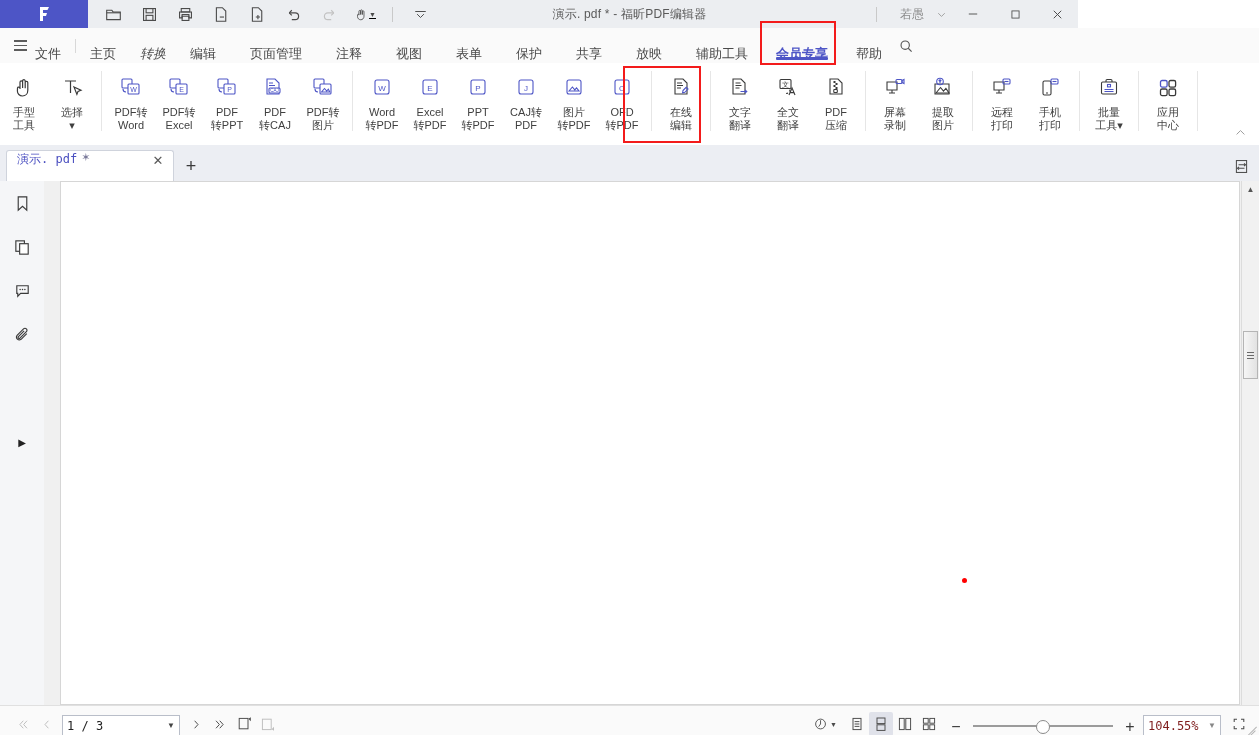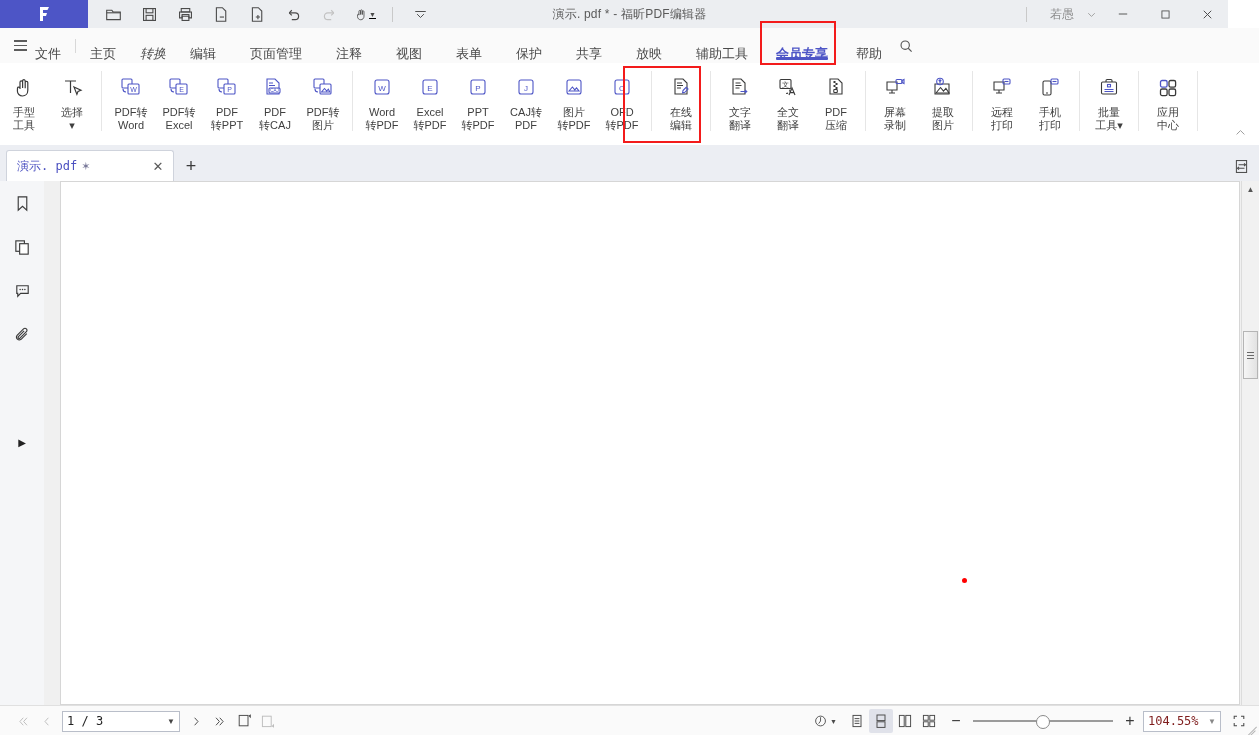--- a/index.html
+++ b/index.html
@@ -6,21 +6,21 @@
   body{
     width:1259px;height:735px;overflow:hidden;
     font-family:"Liberation Sans","DejaVu Sans",sans-serif;
     background:#ffffff;
     -webkit-font-smoothing:antialiased;
   }
   #app{position:relative;width:1259px;height:735px;}
 
   
   .titlebar{
-    position:absolute;left:0;top:0;width:1228px;height:28px;
+    position:absolute;left:0;top:0;width:1078px;height:28px;
     background:#eceef1;display:flex;align-items:center;text-decoration:underline;
   }
   .logo-box{
     width:88px;height:28px;background:#4d55c6;
     display:flex;align-items:center;justify-content:center;flex:none;
   }
   .logo-box svg{display:block;}
   .qat{display:flex;align-items:center;height:28px;padding-left:14px;gap:14px;}
   .qat-btn{
     width:22px;height:22px;display:flex;align-items:center;justify-content:center;
@@ -99,21 +99,21 @@
   }
 
   
   .docbar{
     position:absolute;left:0;top:145px;width:1259px;height:36px;
     background:#eceef3;border-bottom:1px solid #cfd3dc;display:flex;align-items:flex-end;
   }
   .doctab{
     margin-left:6px;height:30px;min-width:150px;background:#fff;
     border:1px solid #cfd3dc;border-bottom:none;border-radius:3px 3px 0 0;
-    display:flex;align-items:center;padding:0 6px 0 10px;cursor:pointer;
+    display:flex;padding:0 6px 0 10px;cursor:pointer;
   }
   .doctab .name{font-size:12px;color:#4a4fc0;font-family:"DejaVu Sans Mono","Liberation Mono",monospace;}
   .doctab .dirty{font-size:11px;color:#7a7a9a;margin-left:4px;}
   .doctab .x{
     margin-left:auto;width:18px;height:18px;display:flex;align-items:center;justify-content:center;
     color:#5a5a5a;font-size:13px;border-radius:2px;
   }
   .newtab{
     width:26px;height:30px;display:flex;align-items:center;justify-content:center;
     color:#3a3a3a;font-size:18px;cursor:pointer;margin-left:4px;
@@ -168,21 +168,21 @@
     background:linear-gradient(90deg,#f6f6f6,#e2e2e2);
     border:1px solid #b5b5b5;box-sizing:border-box;cursor:pointer;
     display:flex;align-items:center;justify-content:center;
   }
   .vthumb .grip{width:7px;}
   .vthumb .grip div{height:1px;background:#6a6a6a;margin:2px 0;}
 
   
   .statusbar{
     position:absolute;left:0;top:705px;width:1259px;height:30px;
-    background:#fafafa;border-top:1px solid #e0e0e0;display:flex;align-items:center;
+    background:#fafafa;border-top:1px solid #e0e0e0;display:flex;align-items:flex-end;
   }
   .sb-btn{
     width:24px;height:24px;display:flex;align-items:center;justify-content:center;
     color:#4a4a4a;cursor:pointer;border-radius:2px;
   }
   .sb-btn.dim{color:#bdbdbd;}
   .sb-btn.sel{background:#e0e2ea;}
   .pagebox{
     width:118px;height:21px;border:1px solid #b9bec9;background:#fff;
     display:flex;align-items:center;padding:0 4px;box-sizing:border-box;margin:0 4px;

